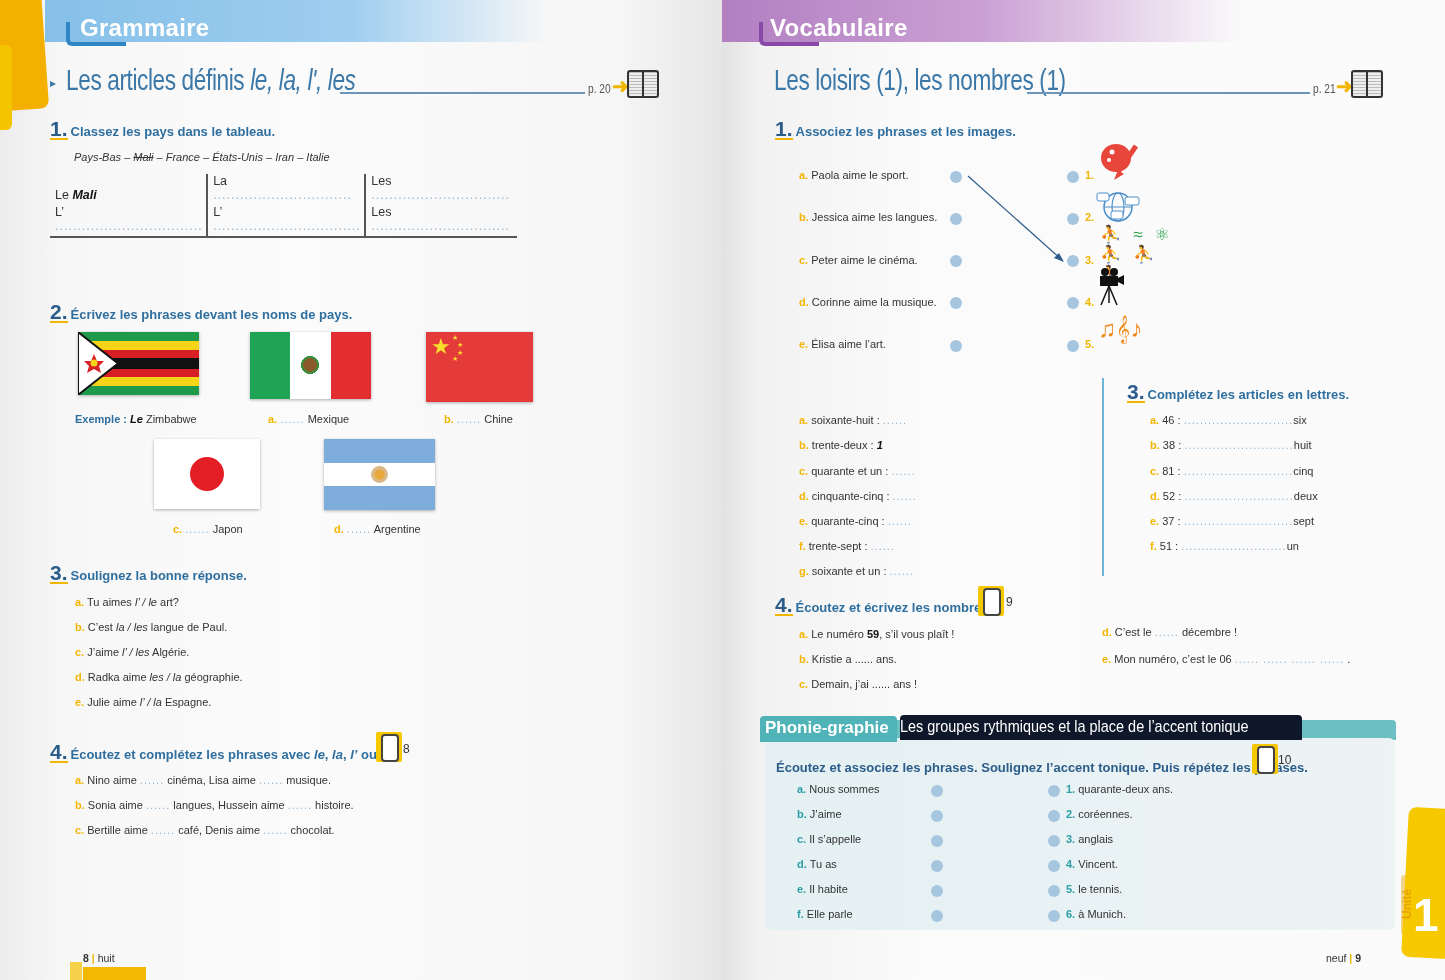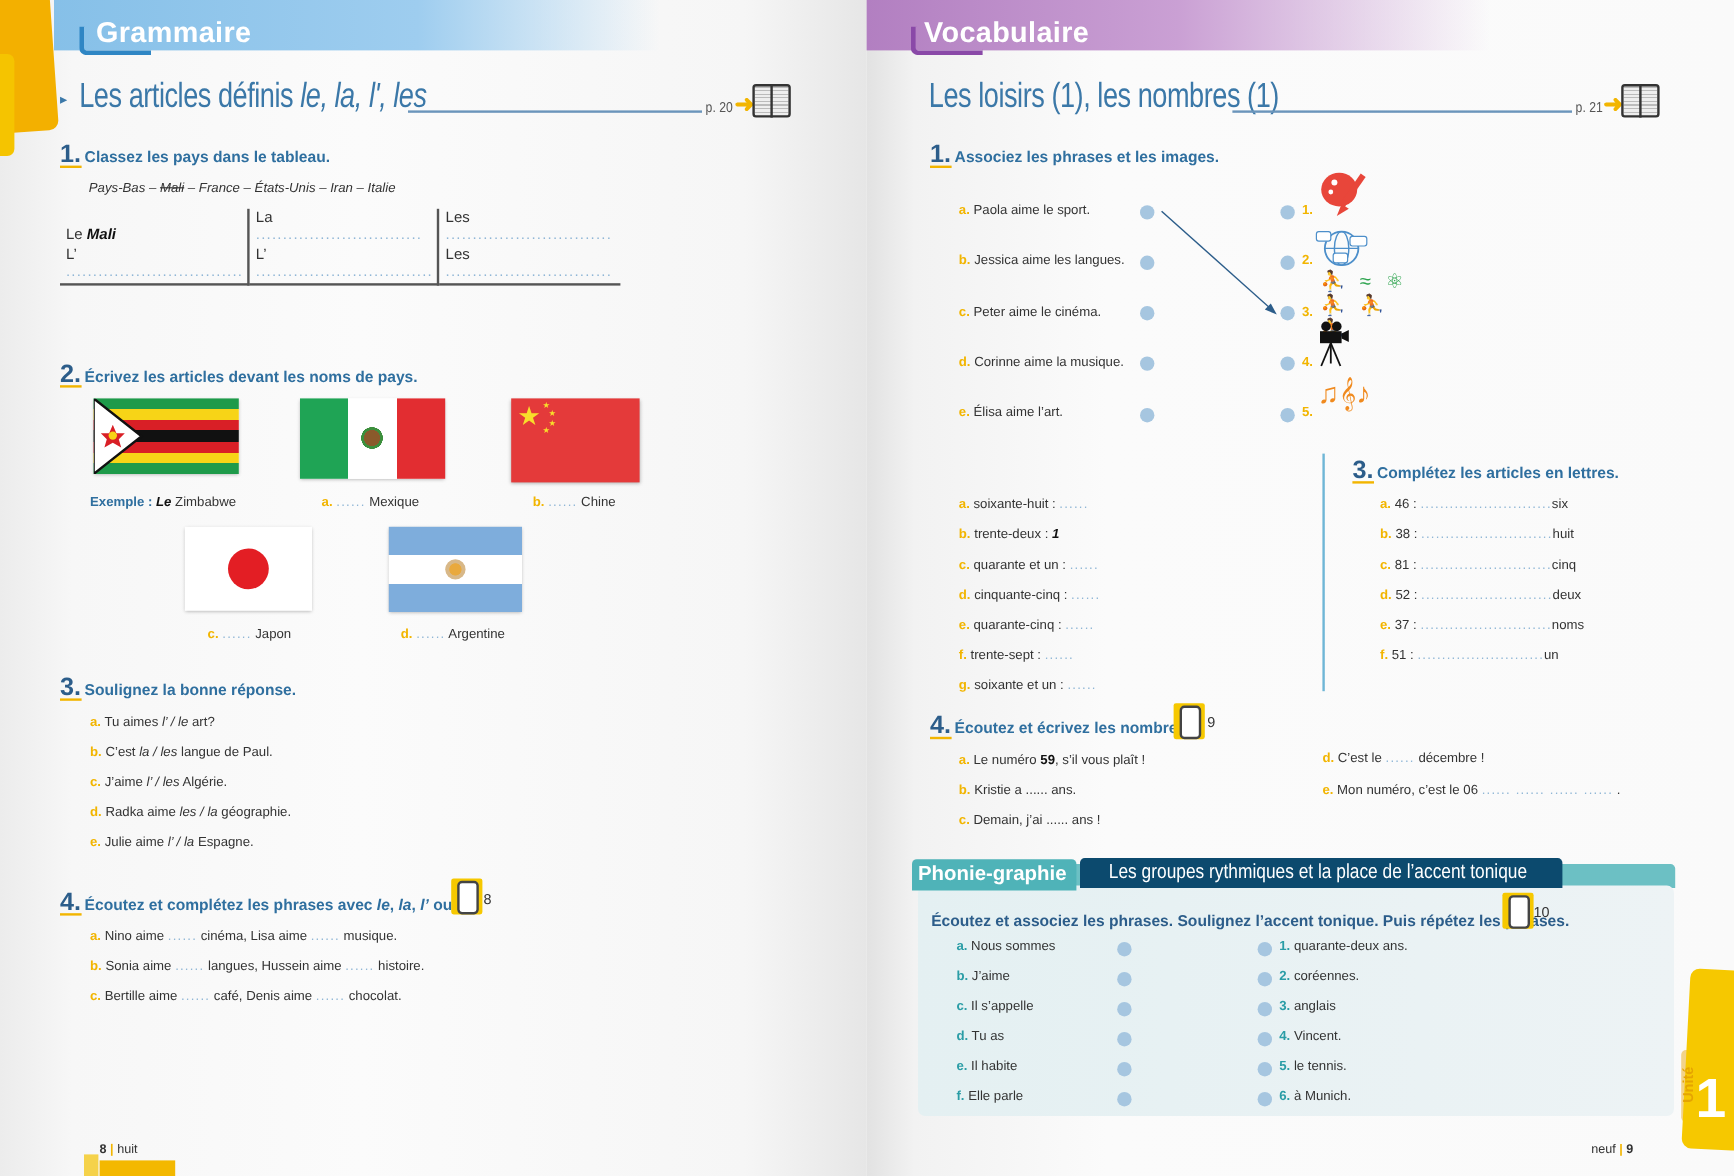--- a/index.html
+++ b/index.html
@@ -33,21 +33,21 @@
 table.cls td:last-child{border-right:none}
 table.cls tr:last-child td{border-bottom:2px solid #555}
 .flag{position:absolute;box-shadow:0 1px 3px rgba(0,0,0,.3);overflow:hidden}
 .dot{position:absolute;width:12px;height:12px;border-radius:50%;background:#a6c6e0}
 .vdiv{position:absolute;width:1.5px;background:#6fb6d6}
 .audio{position:absolute;width:26px;height:30px;background:#f6c800;border-radius:2px}
 .audio:before{content:"";position:absolute;left:5px;top:2px;width:14px;height:24px;border:2px solid #444;border-radius:4px;background:#fff}
 .audio-n{position:absolute;font-size:12px;color:#333;font-family:"Liberation Sans Narrow","Liberation Sans",sans-serif}
 .phon-box{position:absolute;left:765px;top:738px;width:630px;height:192px;background:linear-gradient(90deg,#e4f0f2,#edf3f5);border-radius:6px}
 .phon-tab1{position:absolute;left:760px;top:716px;width:137px;height:26px;background:#4fb3b8;border-radius:4px 4px 0 0;color:#fff;font-weight:bold;font-size:17px;padding:2px 5px}
-.phon-tab2{position:absolute;left:900px;top:715px;width:402px;height:25px;background:#0c4a6e;border-radius:4px 4px 0 0;color:#fff;font-size:17px;padding:2px 24px;white-space:nowrap}
+.phon-tab2{position:absolute;left:900px;top:715px;width:402px;height:25px;background:#0f172a;border-radius:4px 4px 0 0;color:#fff;font-size:17px;padding:2px 0;white-space:nowrap}
 .phon-tab2 span{display:inline-block;transform:scaleX(.85);transform-origin:left}
 .phon-strip{position:absolute;left:760px;top:720px;width:636px;height:20px;background:#6cc0c4;border-radius:4px 4px 0 0}
 .footer{position:absolute;font-size:10.5px;color:#333}
 .bar{color:#f2b500;font-weight:bold}
 </style>
 </head>
 <body>
 
 <div class="page" id="left">
   <div class="abs" style="left:-10px;top:-10px;width:55px;height:120px;background:#f3b000;border-radius:8px;transform:rotate(-4deg)"></div>
@@ -80,21 +80,21 @@
     </tr>
     <tr>
       <td><span>L’ </span><span class="dots">.................................</span></td>
       <td><span>L’ </span><span class="dots">.................................</span></td>
       <td><span>Les </span><span class="dots">...............................</span></td>
     </tr>
   </tbody>
     </table>
 
   <div class="ex-head" style="left:50px;top:303px">
-    <span class="ex-num">2.</span><span>Écrivez les articles devant les noms de pays.</span>
+    <span class="ex-num">2.</span><span>Écrivez les phrases devant les noms de pays.</span>
   </div>
 
   <div class="flag" style="left:78px;top:332px;width:121px;height:63px;background:linear-gradient(#1e9a4a 0 14%,#f7d417 14% 28%,#d91f26 28% 42%,#111 42% 58%,#d91f26 58% 72%,#f7d417 72% 86%,#1e9a4a 86% 100%)">
     <svg width="121" height="63" style="position:absolute;left:0;top:0">
         <polygon points="0,0 40,31.5 0,63" fill="#fff" stroke="#111" stroke-width="2"></polygon>
         <polygon points="16,22 19,29 26,29 21,34 23,41 16,37 9,41 11,34 6,29 13,29" fill="#d91f26"></polygon>
         <circle cx="16" cy="31" r="3.5" fill="#f7d417"></circle>
       </svg>
   </div>
   <div class="line" style="left:75px;top:413px">
@@ -224,21 +224,21 @@
 
   <div class="vdiv" style="left:380px;top:378px;height:198px"></div>
 
   <div class="ex-head" style="left:405px;top:383px">
     <span class="ex-num">3.</span><span>Complétez les articles en lettres.</span>
   </div>
   <div class="line" style="left:428px;top:414px"><span class="lt">a.</span> <span>46 :</span> <span class="dots">...........................</span><span>six</span></div>
   <div class="line" style="left:428px;top:439px"><span class="lt">b.</span> <span>38 :</span> <span class="dots">...........................</span><span>huit</span></div>
   <div class="line" style="left:428px;top:465px"><span class="lt">c.</span> <span>81 :</span> <span class="dots">...........................</span><span>cinq</span></div>
   <div class="line" style="left:428px;top:490px"><span class="lt">d.</span> <span>52 :</span> <span class="dots">...........................</span><span>deux</span></div>
-  <div class="line" style="left:428px;top:515px"><span class="lt">e.</span> <span>37 :</span> <span class="dots">...........................</span><span>noms</span></div>
+  <div class="line" style="left:428px;top:515px"><span class="lt">e.</span> <span>37 :</span> <span class="dots">...........................</span><span>sept</span></div>
   <div class="line" style="left:428px;top:540px"><span class="lt">f.</span> <span>51 :</span> <span class="dots">..........................</span><span>un</span></div>
 
   <div class="ex-head" style="left:53px;top:596px">
     <span class="ex-num">4.</span><span>Écoutez et écrivez les nombres.</span>
   </div>
   <div class="audio" style="left:256px;top:586px"></div>
   <div class="audio-n" style="left:284px;top:595px">9</div>
   <div class="line" style="left:77px;top:628px"><span class="lt">a.</span> <span>Le numéro </span><b class="blk">59</b><span>, s’il vous plaît !</span></div>
   <div class="line" style="left:77px;top:653px"><span class="lt">b.</span> <span>Kristie a </span><span>...... ans.</span></div>
   <div class="line" style="left:77px;top:678px"><span class="lt">c.</span> <span>Demain, j’ai </span><span>...... ans !</span></div>

